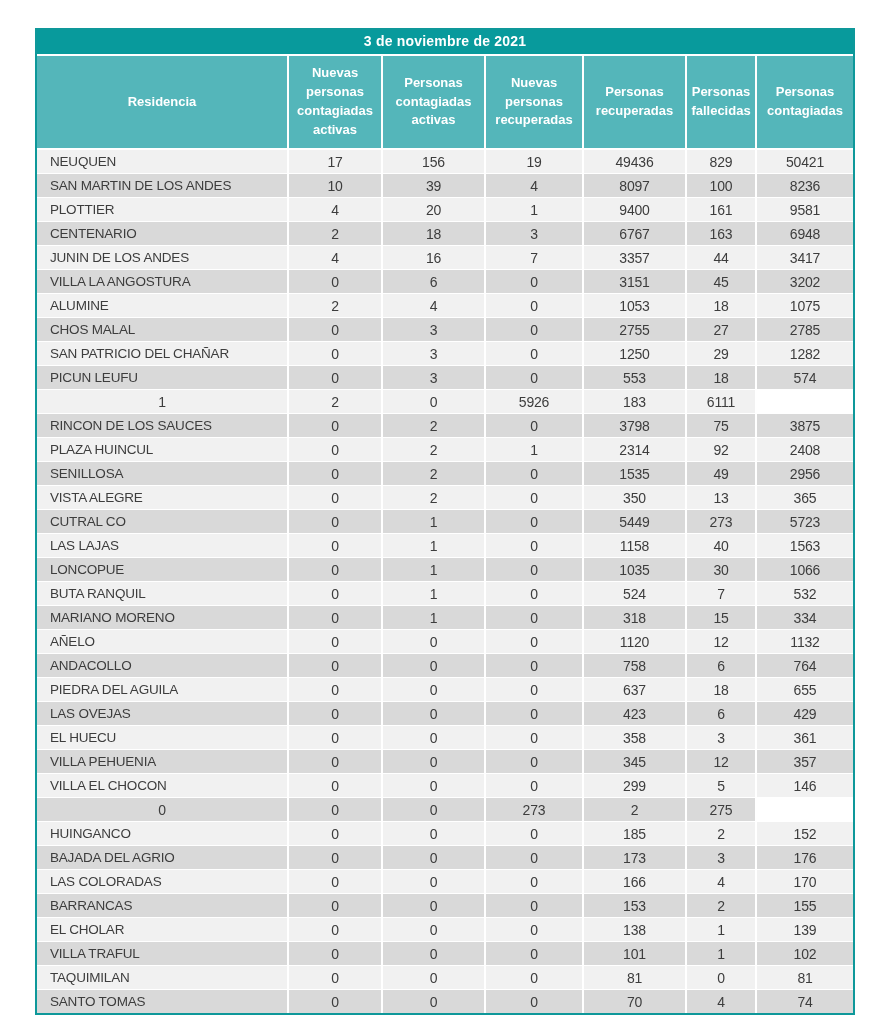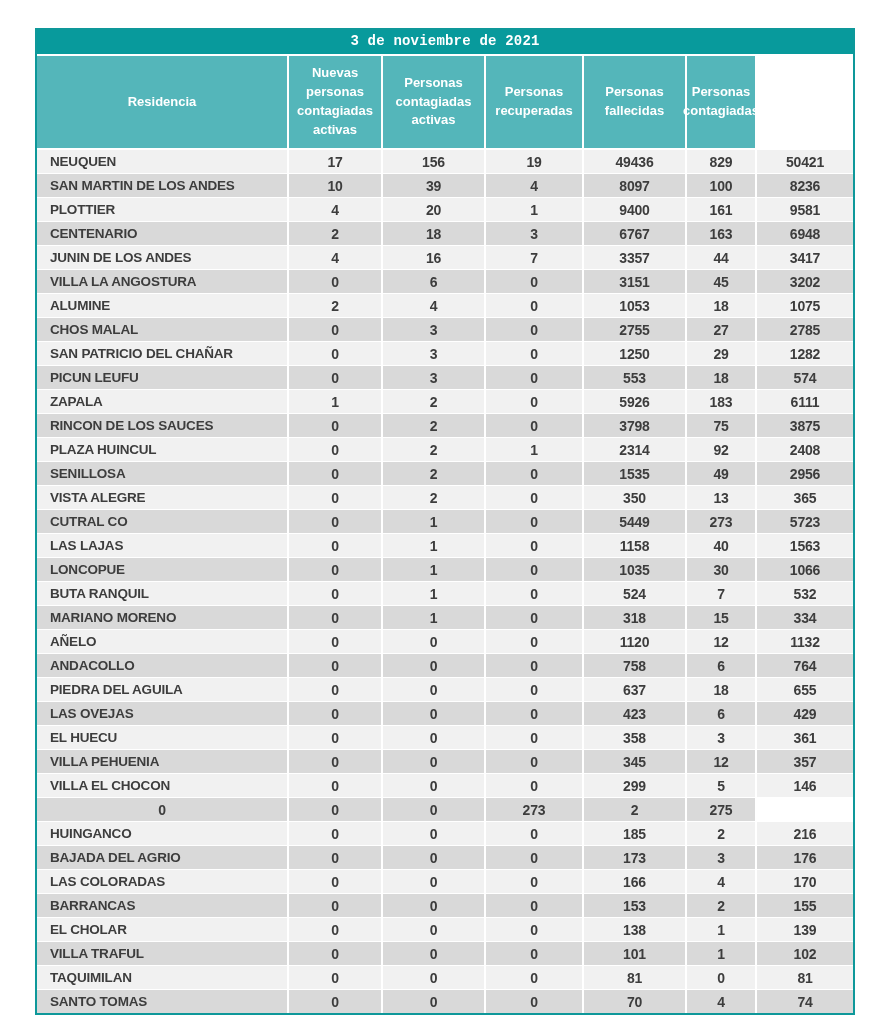--- a/index.html
+++ b/index.html
@@ -13,35 +13,34 @@
   .covid-table {
     position: absolute; left: 35px; top: 28px; width: 820px;
     border: 2px solid #0E989A; background: #ffffff;
   }
   .title-bar {
     background: #089A9C; color: #ffffff;
     font-weight: 700; font-size: 14px; line-height: 17px;
     text-align: center; padding: 3px 0 4px;
     border-bottom: 2px solid #ffffff;
     letter-spacing: 0.2px;
-    font-family: Liberation Mono, monospace;
   }
   .grid {
     display: grid;
     grid-template-columns: 250px 94px 103px 98px 103px 70px 1fr;
   }
   .header-row { border-bottom: 2px solid #ffffff; }
   .th {
     background: #54B6BA; color: #ffffff;
     font-weight: 700; font-size: 13px; line-height: 1.45;
     display: flex; align-items: center; justify-content: center;
     text-align: center; padding: 6px 8px; min-height: 92px;
   }
   .th + .th { border-left: 2px solid #ffffff; }
-  .tbody { background: #ffffff; font-weight: bold; }
+  .tbody { background: #ffffff; }
   .tr { height: 23px; }
   .tr + .tr { margin-top: 1px; }
   .td {
     font-size: 13.5px; color: #3D3D3D;
     display: flex; align-items: center;
     overflow: hidden; white-space: nowrap;
     letter-spacing: -0.2px;
   }
   .td + .td { border-left: 2px solid #ffffff; }
   .td.name { padding-left: 13px; }
@@ -54,20 +53,21 @@
 
 <div class="page">
   <div class="covid-table">
 
     <div class="title-bar">3 de noviembre de 2021</div>
 
     <div class="grid header-row">
       <div class="th">Residencia</div>
       <div class="th">Nuevas personas contagiadas activas</div>
       <div class="th">Personas contagiadas activas</div>
+      <div class="th">Nuevas personas recuperadas</div>
       <div class="th">Personas recuperadas</div>
       <div class="th">Personas fallecidas</div>
       <div class="th">Personas contagiadas</div>
     </div>
 
     <div class="tbody">
         <div class="grid tr light">
           <div class="td name">NEUQUEN</div>
           <div class="td num">17</div>
           <div class="td num">156</div>
@@ -151,21 +151,20 @@
         <div class="grid tr dark">
           <div class="td name">PICUN LEUFU</div>
           <div class="td num">0</div>
           <div class="td num">3</div>
           <div class="td num">0</div>
           <div class="td num">553</div>
           <div class="td num">18</div>
           <div class="td num">574</div>
         </div>
         <div class="grid tr light">
-          <div class="td name">ZAPALA</div>
           <div class="td num">1</div>
           <div class="td num">2</div>
           <div class="td num">0</div>
           <div class="td num">5926</div>
           <div class="td num">183</div>
           <div class="td num">6111</div>
         </div>
         <div class="grid tr dark">
           <div class="td name">RINCON DE LOS SAUCES</div>
           <div class="td num">0</div>
@@ -318,21 +317,21 @@
           <div class="td num">2</div>
           <div class="td num">275</div>
         </div>
         <div class="grid tr light">
           <div class="td name">HUINGANCO</div>
           <div class="td num">0</div>
           <div class="td num">0</div>
           <div class="td num">0</div>
           <div class="td num">185</div>
           <div class="td num">2</div>
-          <div class="td num">216</div>
+          <div class="td num">152</div>
         </div>
         <div class="grid tr dark">
           <div class="td name">BAJADA DEL AGRIO</div>
           <div class="td num">0</div>
           <div class="td num">0</div>
           <div class="td num">0</div>
           <div class="td num">173</div>
           <div class="td num">3</div>
           <div class="td num">176</div>
         </div>

